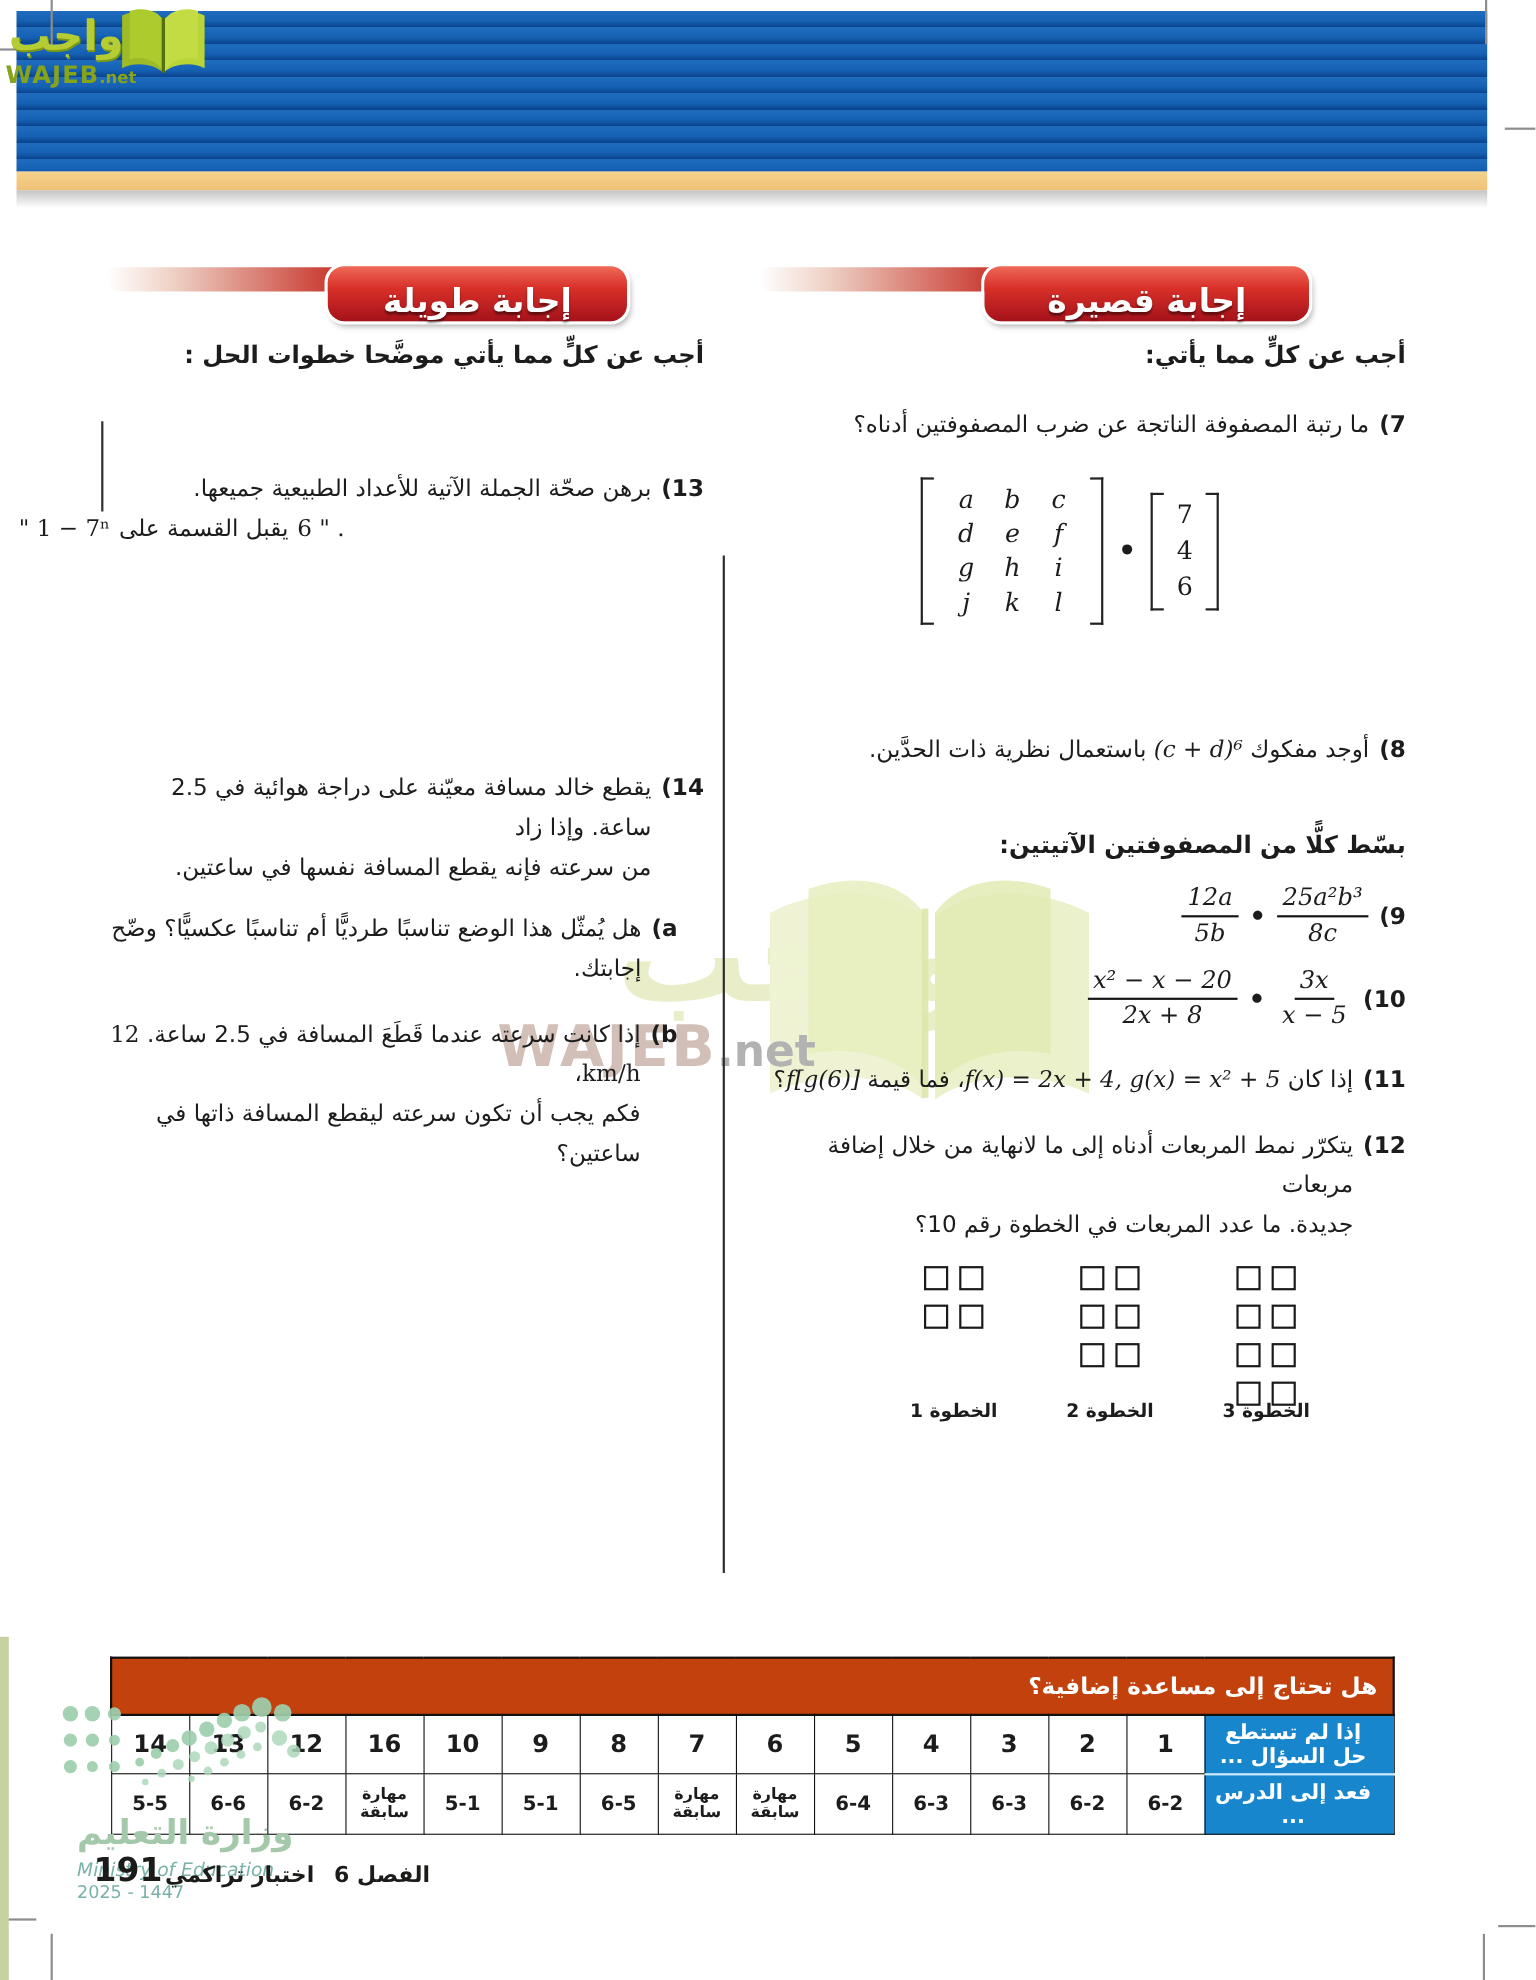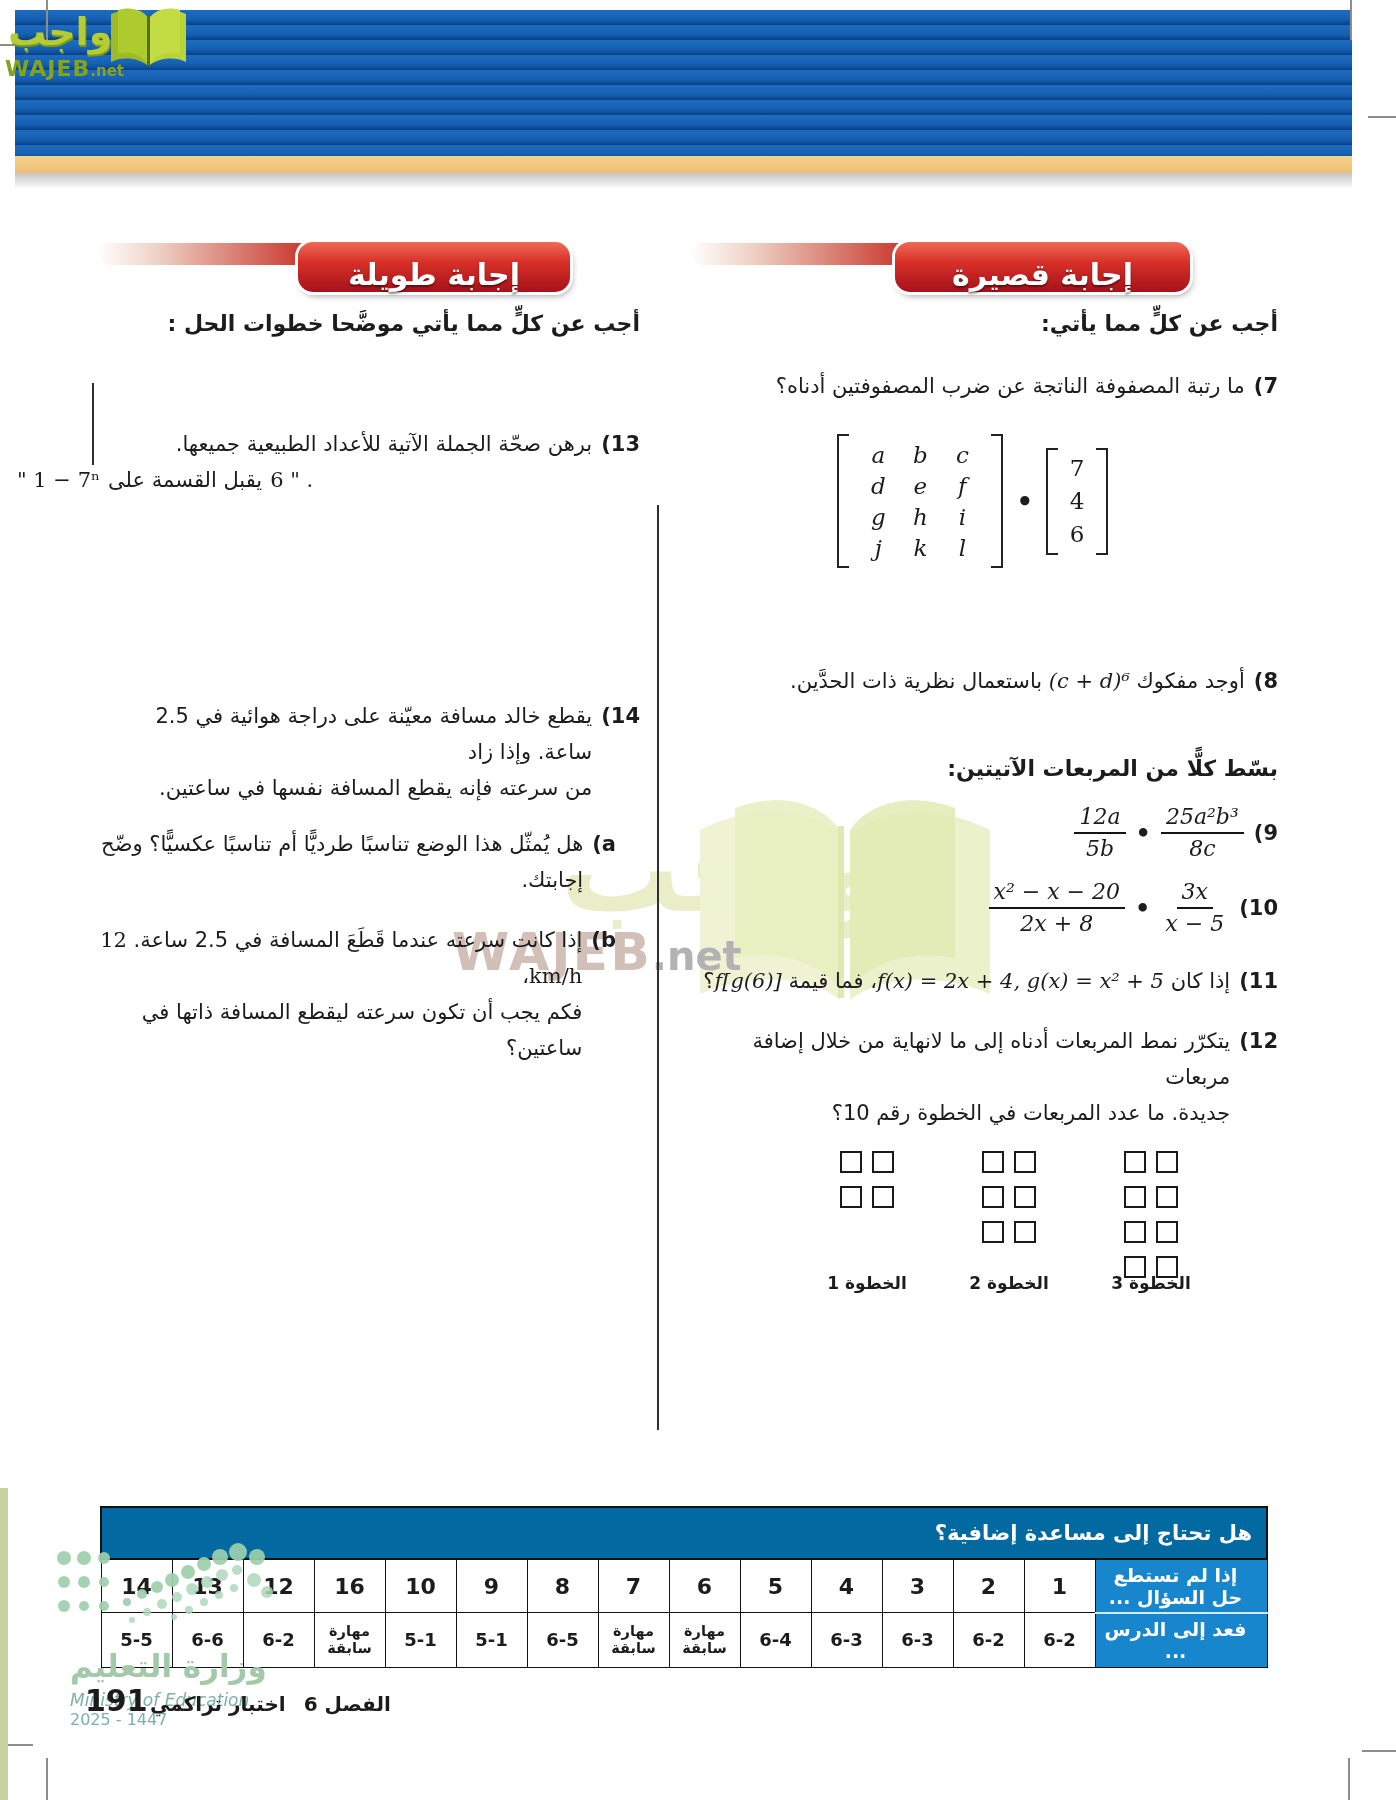--- a/index.html
+++ b/index.html
@@ -89,21 +89,21 @@
   .wm{position:absolute;z-index:0;}
   .wm-ar{left:560px;top:800px;font-size:120px;font-weight:bold;color:#e9eec9;}
   .wm-site{left:452px;top:922px;font-size:52px;font-weight:bold;color:#d2bfb8;letter-spacing:2px;}
   .wm-site .net{color:#b2b2b2;font-size:40px;letter-spacing:0;}
   .wm-book{left:680px;top:790px;}
 
   
   .help-table{position:absolute;left:100px;top:1506px;z-index:2;border-collapse:collapse;direction:rtl;
     background:#fff;}
   .help-table td{border:1.8px solid #111;text-align:center;vertical-align:middle;}
-  .help-table .title-cell{background:#0369a1;color:#fff;font-weight:bold;font-size:21px;
+  .help-table .title-cell{background:#c2410c;color:#fff;font-weight:bold;font-size:21px;
     text-align:right;padding:6px 14px 6px 0;height:38px;border:2.5px solid #111;}
   .help-table .lbl{background:#1886cd;color:#fff;font-weight:bold;font-size:19px;
     padding-right:12px;width:158px;}
   .help-table tr.r1 .lbl{border-bottom:2px solid #cfeafb;}
   .help-table tr.r2 .lbl{border-top:0;}
   .help-table .qcell{width:68px;height:50px;font-weight:bold;font-size:22px;direction:ltr;}
   .help-table .lcell{height:52px;font-weight:bold;font-size:18px;direction:ltr;line-height:1.15;}
   .help-table .lcell.skill{font-size:14.5px;direction:rtl;font-weight:bold;}
 
   
@@ -216,21 +216,21 @@
 
     <div class="q-row" style="margin-top:95px;">
       <span class="qnum">(8</span>
       <div class="q-body">
         <span>أوجد مفكوك</span>
         <span class="m">(c + d)⁶</span>
         <span>باستعمال نظرية ذات الحدَّين.</span>
       </div>
     </div>
 
-    <div class="intro" style="margin-top:52px;">بسّط كلًّا من المربعات الآتيتين:</div>
+    <div class="intro" style="margin-top:52px;">بسّط كلًّا من المصفوفتين الآتيتين:</div>
 
     <div class="mathline" style="margin-top:16px;">
       <span class="qnum">(9</span>
       <div class="expr">
         <span class="frac">
             <span class="top">12a</span>
             <span class="bot">5b</span>
           </span>
         <span class="dot">•</span>
         <span class="frac">

